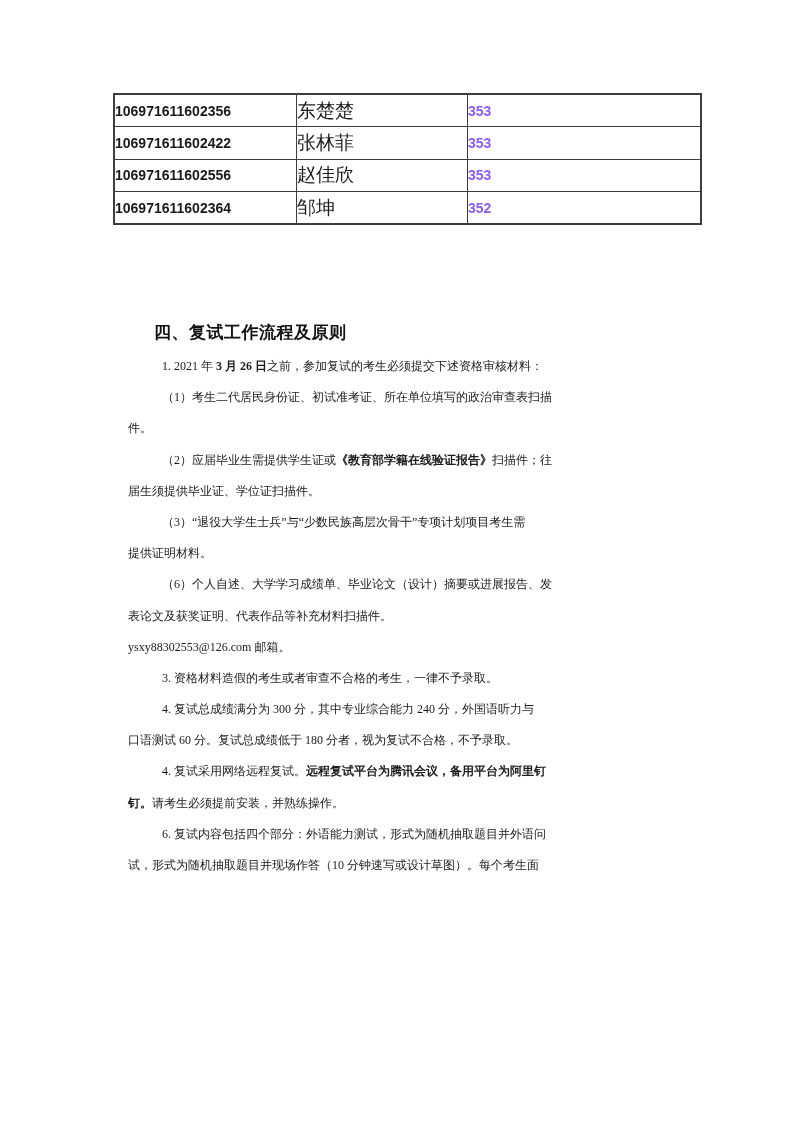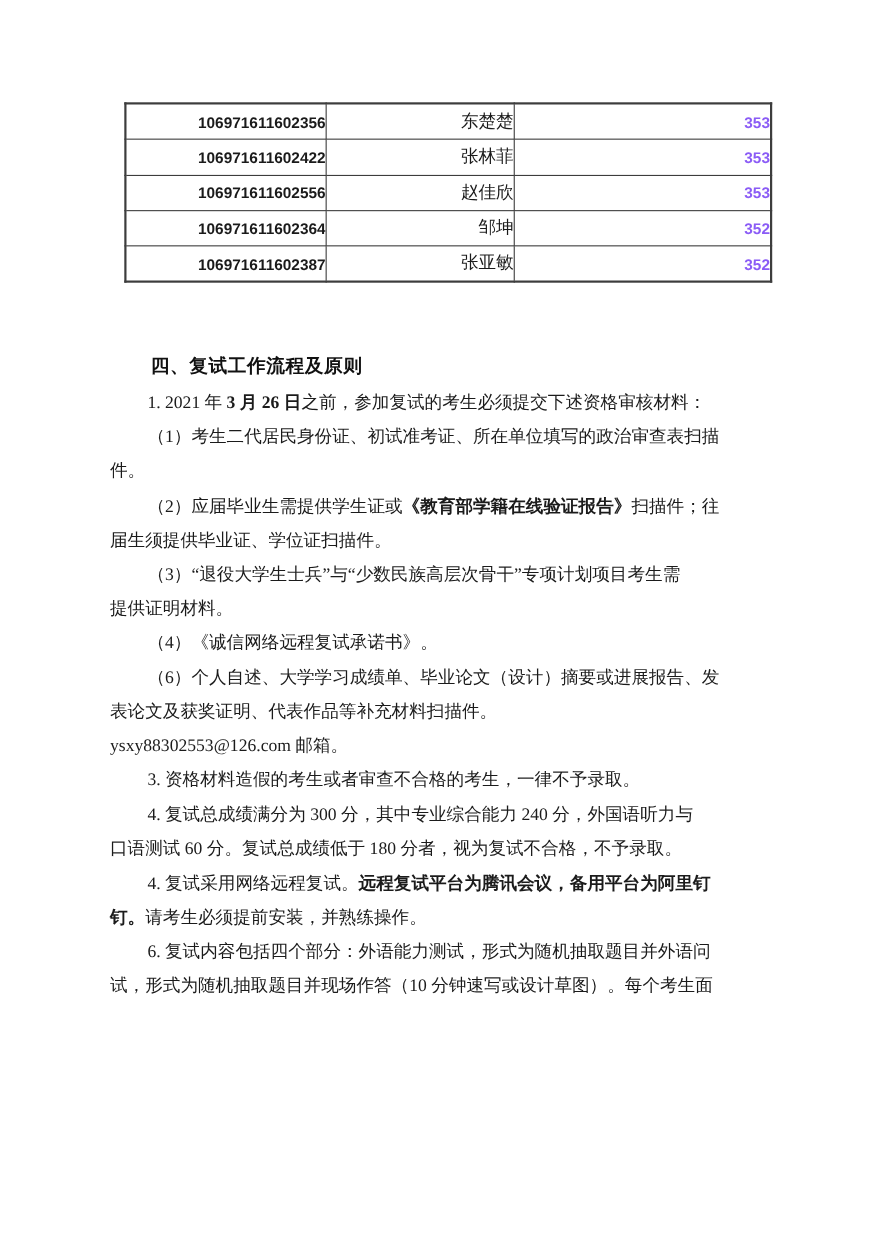--- a/index.html
+++ b/index.html
@@ -22,70 +22,70 @@
     position: absolute;
     left: 113px;
     top: 93px;
     width: 583px;
     border-collapse: collapse;
     table-layout: fixed;
   }
   .score-table td {
     border: 1px solid #3d3d3d;
     height: 31.3px;
-    text-align: right;
+    text-align: left;
     vertical-align: middle;
     padding: 0;
     overflow: hidden;
   }
   .score-table {
     border: 2px solid #3d3d3d;
   }
   td.col-id {
     width: 181px;
     font-family: "Liberation Sans", "DejaVu Sans", sans-serif;
     font-weight: 600;
     font-size: 14px;
     color: #1a1a1a;
   }
   td.col-name {
     width: 170px;
     font-family: Liberation Sans, sans-serif;
-    font-size: 16px;
+    font-size: 19px;
     color: #1a1a1a;
   }
   td.col-score {
     width: 232px;
     font-family: "Liberation Sans", "DejaVu Sans", sans-serif;
     font-weight: 600;
     font-size: 14px;
     color: #8b5cf6;
   }
 
   
   .section-heading {
     position: absolute;
-    left: 137px;
+    left: 154px;
     top: 321px;
     font-family: "Liberation Sans", "DejaVu Sans", sans-serif;
     font-weight: 700;
     font-size: 17px;
     line-height: 23px;
     color: #111111;
     letter-spacing: 0.5px;
     white-space: nowrap;
   }
 
   
   .doc-body {
     position: absolute;
-    left: 100px;
+    left: 128px;
     top: 351px;
     width: 576px;
-    font-size: 16px;
+    font-size: 12px;
     line-height: 31.2px;
     color: #1b1b1b;
   }
   .doc-line {
     white-space: nowrap;
     height: 31.2px;
   }
   .doc-line.indent {
     text-indent: 34px;
   }
@@ -112,39 +112,33 @@
         <tr>
           <td class="col-id">106971611602556</td>
           <td class="col-name">赵佳欣</td>
           <td class="col-score">353</td>
         </tr>
         <tr>
           <td class="col-id">106971611602364</td>
           <td class="col-name">邹坤</td>
           <td class="col-score">352</td>
         </tr>
-        <tr>
-          <td class="col-id">106971611602387</td>
-          <td class="col-name">张亚敏</td>
-          <td class="col-score">352</td>
-        </tr>
       </tbody>
   </table>
 
   <div class="section-heading">四、复试工作流程及原则</div>
 
   <div class="doc-body">
       <div class="doc-line indent"><span class="seg">1. 2021 年 </span><span class="seg bold">3 月 26 日</span><span class="seg">之前，参加复试的考生必须提交下述资格审核材料：</span></div>
       <div class="doc-line indent"><span class="seg">（1）考生二代居民身份证、初试准考证、所在单位填写的政治审查表扫描</span></div>
       <div class="doc-line"><span class="seg">件。</span></div>
       <div class="doc-line indent"><span class="seg">（2）应届毕业生需提供学生证或</span><span class="seg bold">《教育部学籍在线验证报告》</span><span class="seg">扫描件；往</span></div>
       <div class="doc-line"><span class="seg">届生须提供毕业证、学位证扫描件。</span></div>
       <div class="doc-line indent"><span class="seg">（3）“退役大学生士兵”与“少数民族高层次骨干”专项计划项目考生需</span></div>
       <div class="doc-line"><span class="seg">提供证明材料。</span></div>
-      <div class="doc-line indent"><span class="seg">（4）《诚信网络远程复试承诺书》。</span></div>
       <div class="doc-line indent"><span class="seg">（6）个人自述、大学学习成绩单、毕业论文（设计）摘要或进展报告、发</span></div>
       <div class="doc-line"><span class="seg">表论文及获奖证明、代表作品等补充材料扫描件。</span></div>
       <div class="doc-line"><span class="seg">ysxy88302553@126.com 邮箱。</span></div>
       <div class="doc-line indent"><span class="seg">3. 资格材料造假的考生或者审查不合格的考生，一律不予录取。</span></div>
       <div class="doc-line indent"><span class="seg">4. 复试总成绩满分为 300 分，其中专业综合能力 240 分，外国语听力与</span></div>
       <div class="doc-line"><span class="seg">口语测试 60 分。复试总成绩低于 180 分者，视为复试不合格，不予录取。</span></div>
       <div class="doc-line indent"><span class="seg">4. 复试采用网络远程复试。</span><span class="seg bold">远程复试平台为腾讯会议，备用平台为阿里钉</span></div>
       <div class="doc-line"><span class="seg bold">钉。</span><span class="seg">请考生必须提前安装，并熟练操作。</span></div>
       <div class="doc-line indent"><span class="seg">6. 复试内容包括四个部分：外语能力测试，形式为随机抽取题目并外语问</span></div>
       <div class="doc-line"><span class="seg">试，形式为随机抽取题目并现场作答（10 分钟速写或设计草图）。每个考生面</span></div>

